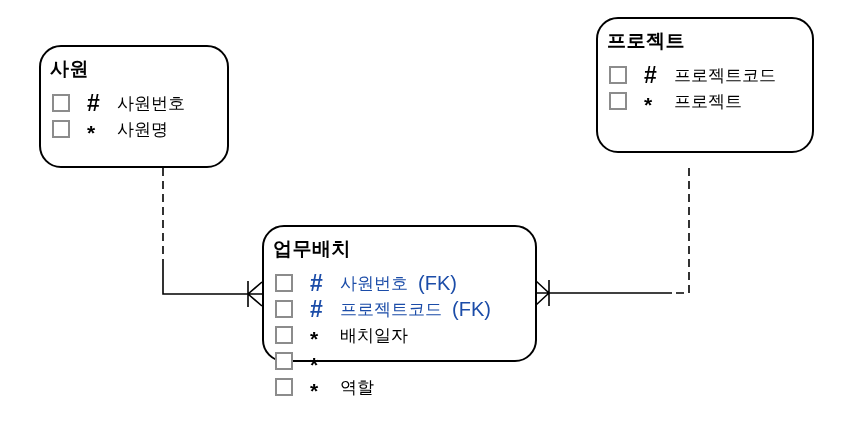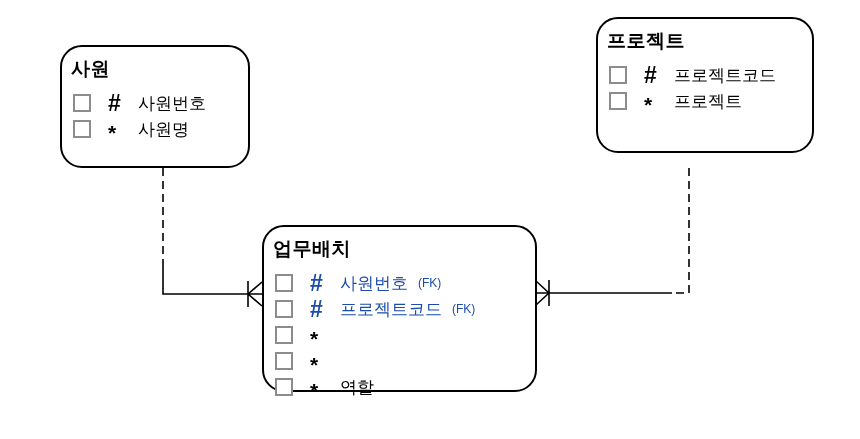--- a/index.html
+++ b/index.html
@@ -20,23 +20,23 @@
     left: 0; top: 0;
     width: 860px; height: 439px;
   }
   .entity {
     position: absolute;
     box-sizing: border-box;
     background: #ffffff;
     border: 2px solid #000000;
     border-radius: 22px;
   }
-  #entity-employee   { left: 60px;  top: 45px;  width: 190px; height: 123px; }
+  #entity-employee   { left: 39px;  top: 45px;  width: 190px; height: 123px; }
   #entity-project    { left: 596px; top: 17px;  width: 218px; height: 136px; }
-  #entity-assignment { left: 262px; top: 225px; width: 275px; height: 167px; border-radius: 22px; }
+  #entity-assignment { left: 262px; top: 225px; width: 275px; height: 137px; border-radius: 22px; }
   .entity-title {
     margin: 10px 0 0 9px;
     font-size: 19px;
     line-height: 23px;
     font-weight: bold;
     color: #000000;
     letter-spacing: 0.5px;
   }
   .attrs { margin-top: 10px; }
   .attr-row {
@@ -61,21 +61,21 @@
     line-height: 1;
   }
   .prefix.hash { font-size: 23px; }
   .prefix.star { font-size: 21px; transform: translateY(3px); }
   .attr-label {
     font-size: 17px;
     color: #000000;
     white-space: nowrap;
   }
   .attr-suffix {
-    font-size: 12px;
+    font-size: 20px;
     margin-left: 10px;
     white-space: nowrap;
   }
   .attr-row.fk .prefix,
   .attr-row.fk .attr-label,
   .attr-row.fk .attr-suffix { color: #1B4CA8; }
 </style>
 </head>
 <body>
 
@@ -139,20 +139,21 @@
       </div>
       <div class="attr-row fk">
         <span class="checkbox"></span>
         <span class="prefix hash">#</span>
         <span class="attr-label">프로젝트코드</span>
         <span class="attr-suffix">(FK)</span>
       </div>
       <div class="attr-row">
         <span class="checkbox"></span>
         <span class="prefix star">*</span>
+        <span class="attr-label">배치일자</span>
       </div>
       <div class="attr-row">
         <span class="checkbox"></span>
         <span class="prefix star">*</span>
       </div>
       <div class="attr-row">
         <span class="checkbox"></span>
         <span class="prefix star">*</span>
         <span class="attr-label">역할</span>
       </div>

